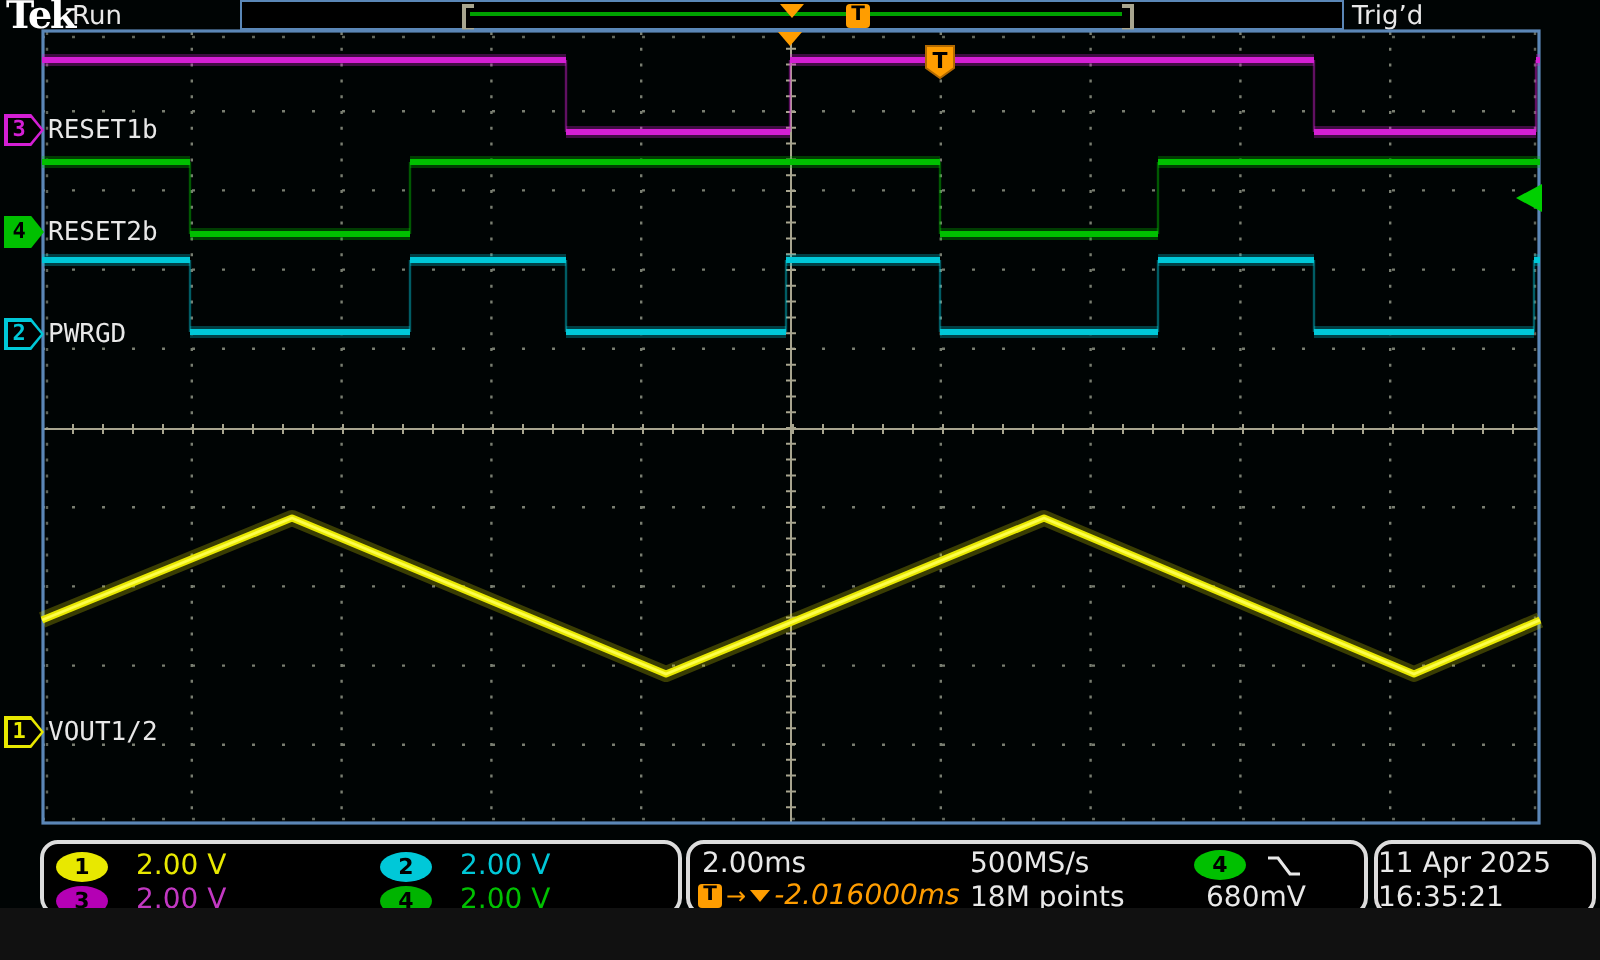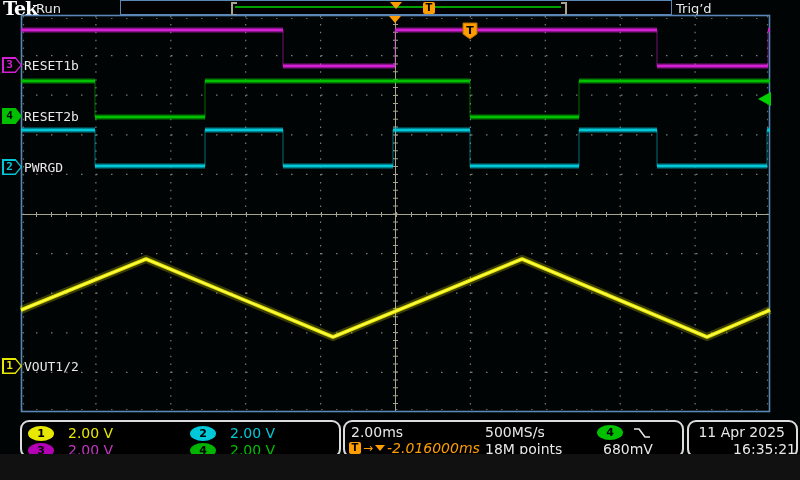--- a/index.html
+++ b/index.html
@@ -213,16 +213,16 @@
       <div class="t-chip">T</div>
       <span class="arrow">→</span>
       <span class="mini-tri"></span>
       <span class="rd orange" style="position:static;font-style:italic;">-2.016000ms</span>
     </div>
     <div class="rd" style="left:140px;top:19px;">18M points</div>
     <div class="rd" style="left:258px;top:19px;">680mV</div>
   </div>
 
   <div class="box box3">
-    <div class="b3line" style="top:2px;text-align:right;padding-right:11px;">11 Apr  2025</div>
-    <div class="b3line" style="top:19px;text-align:right;">16:35:21</div>
+    <div class="b3line" style="top:2px;padding-right:0;">11 Apr  2025</div>
+    <div class="b3line" style="top:19px;text-align:left;">16:35:21</div>
   </div>
 </div>
 
 </body></html>

